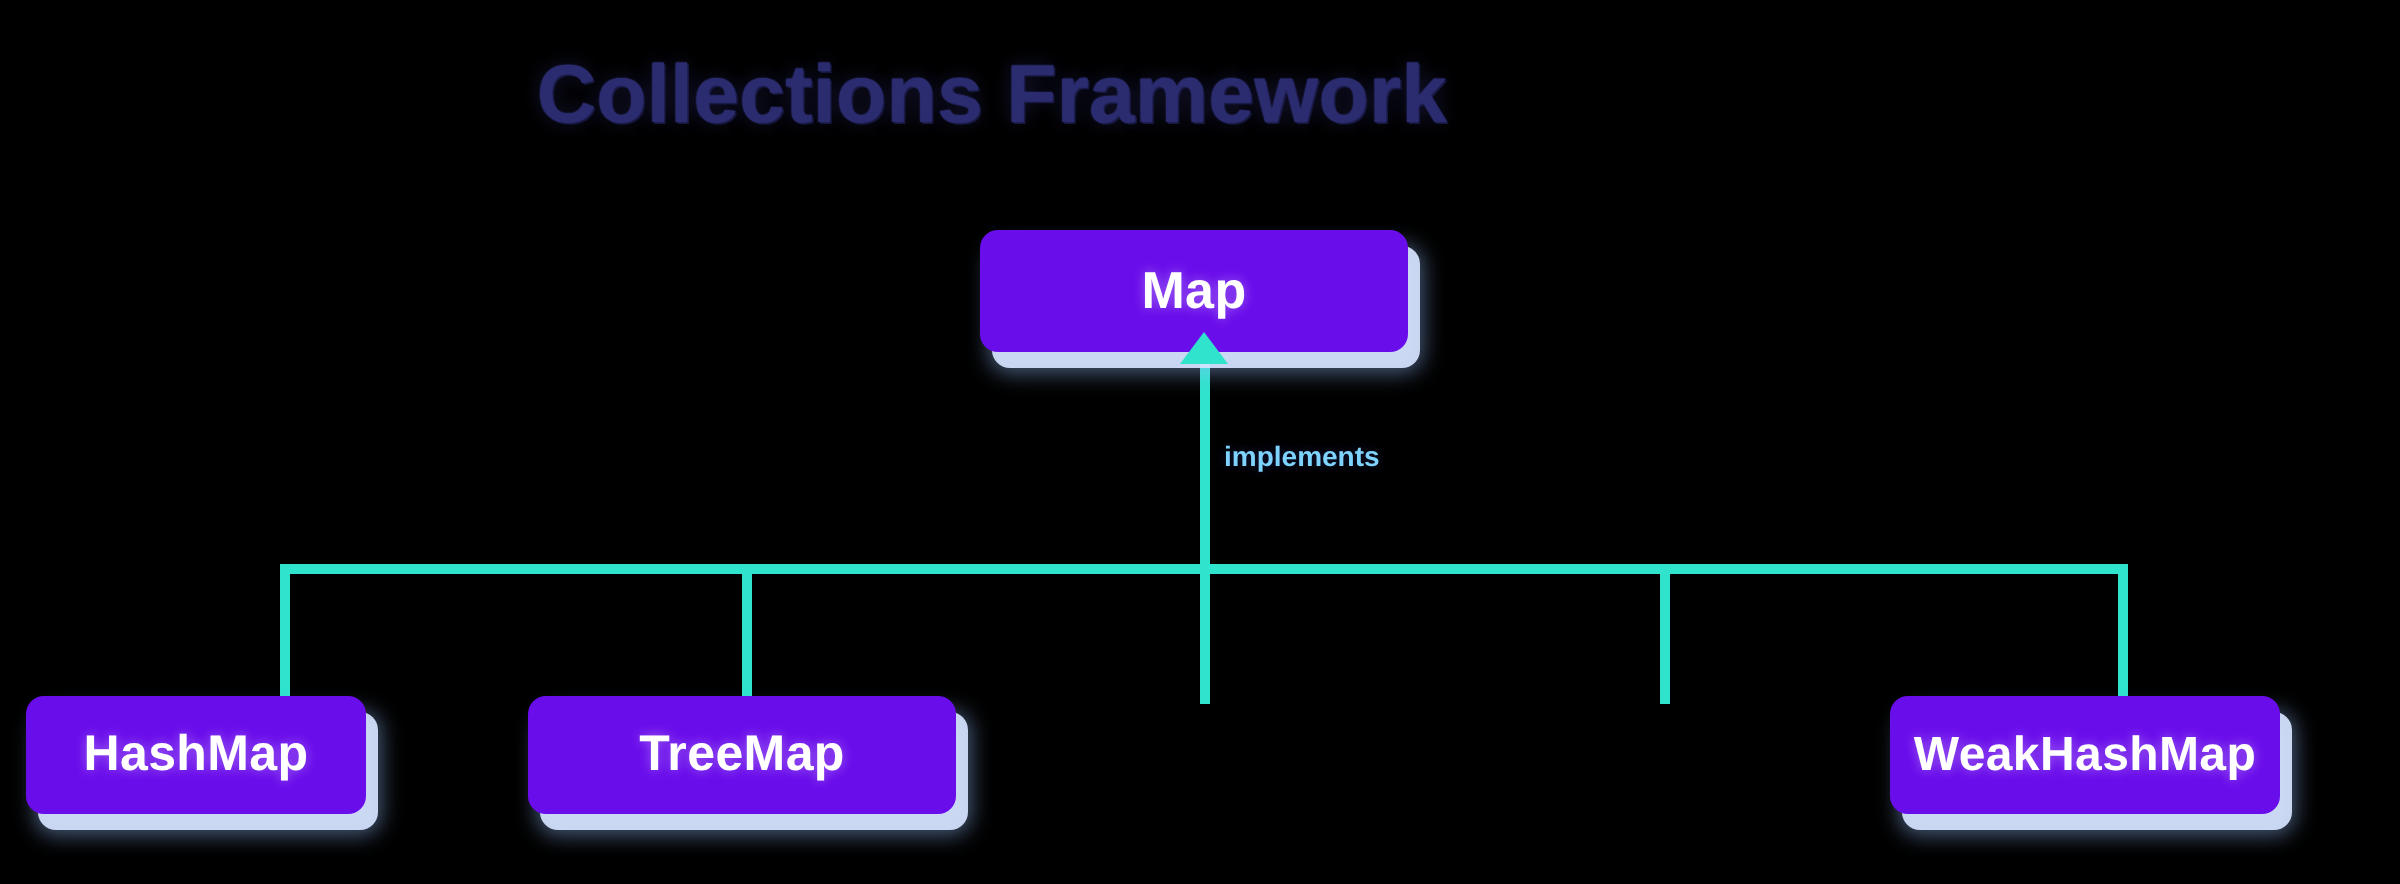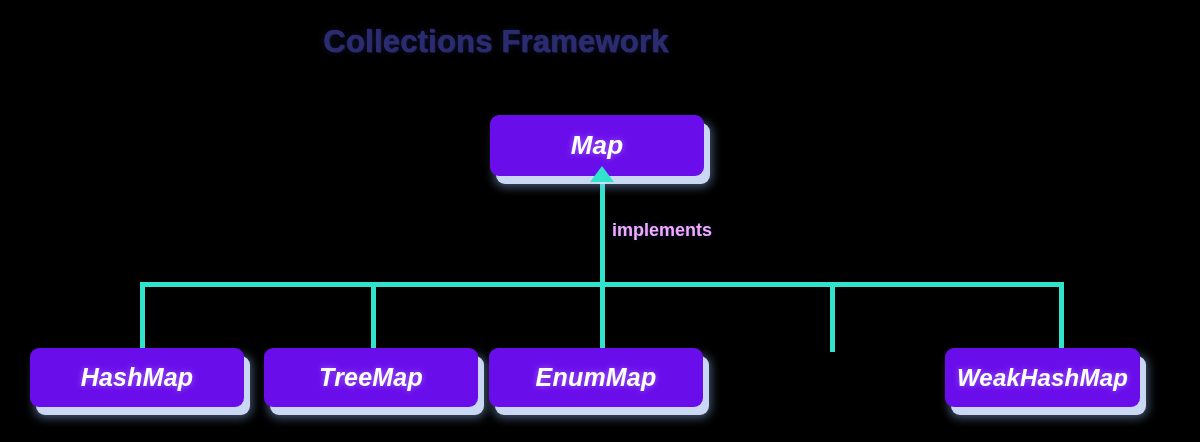--- a/index.html
+++ b/index.html
@@ -18,21 +18,21 @@
     overflow: hidden;
   }
 
   
   #diagram-title {
     position: absolute;
     left: 0;
     top: 24px;
     width: 992px;
     text-align: center;
-    font-size: 31px;
+    font-size: 41px;
     font-weight: 700;
     letter-spacing: 0.2px;
     color: #2b2b70;
     text-shadow:
        0 0 1px #3a3a8c,
        1px 1px 0 #16163c,
        0 0 10px rgba(60,60,150,0.35);
     white-space: nowrap;
   }
 
@@ -51,36 +51,35 @@
     white-space: nowrap;
     box-shadow:
       6px 8px 0 0 rgba(214,228,255,0.92),
       6px 9px 10px 2px rgba(150,190,255,0.45);
     z-index: 3;
   }
   .node .node-label {
     position: relative;
     z-index: 2;
     text-shadow: 0 0 6px rgba(255,255,255,0.35);
-    font-style: italic;
   }
 
   #node-map {
     left: 490px;
     top: 115px;
     width: 214px;
     height: 61px;
     font-size: 26px;
   }
 
   .leaf {
     top: 348px;
     height: 59px;
   }
-  #node-hashmap       { left: 30px;   width: 214px; }
+  #node-hashmap       { left: 13px;   width: 170px; }
   #node-treemap       { left: 264px;  width: 214px; text-align: center; }
   #node-enummap       { left: 489px;  width: 214px; }
   #node-linkedhashmap { left: 723px;  width: 214px; }
   #node-weakhashmap   { left: 945px;  width: 195px; }
   #node-linkedhashmap .node-label,
   #node-weakhashmap .node-label { font-size: 24px; }
 
   
   .conn {
     position: absolute;
@@ -121,23 +120,23 @@
   #conn-drop-treemap       { left: 371px; }
   #conn-drop-enummap       { left: 600px; }
   #conn-drop-linkedhashmap { left: 830px; }
   #conn-drop-weakhashmap   { left: 1059px; }
 
   
   #edge-label-implements {
     position: absolute;
     left: 612px;
     top: 220px;
-    font-size: 18px;
+    font-size: 14px;
     font-weight: 700;
-    color: #f0abfc;
+    color: #7dd3fc;
     text-shadow: 0 0 6px rgba(50,50,140,0.5);
     white-space: nowrap;
     z-index: 5;
   }
 </style>
 </head>
 <body>
 
 <div id="stage">
 
@@ -161,22 +160,19 @@
   <div class="conn conn-v drop" id="conn-drop-weakhashmap"></div>
 
   <div class="node leaf" id="node-hashmap">
     <span class="node-label">HashMap</span>
   </div>
 
   <div class="node leaf" id="node-treemap">
     <span class="node-label">TreeMap</span>
   </div>
 
-  <div class="node leaf" id="node-enummap">
-    <span class="node-label">EnumMap</span>
-  </div>
 
 
   <div class="node leaf" id="node-weakhashmap">
     <span class="node-label">WeakHashMap</span>
   </div>
 
 </div>
 
 </body></html>

